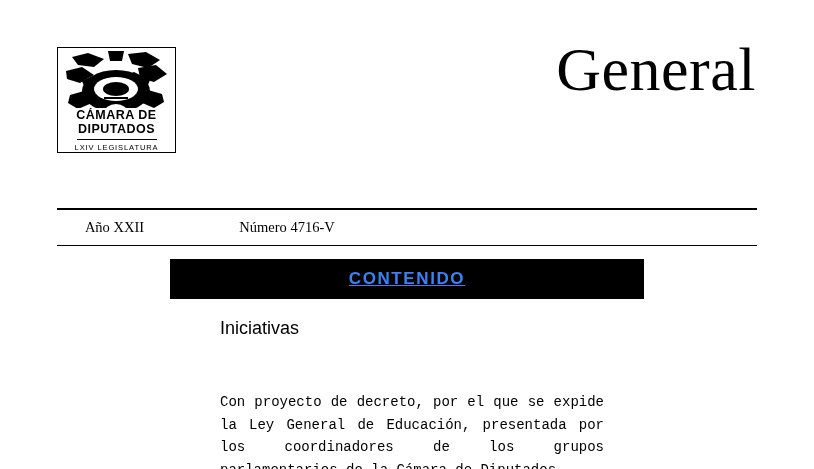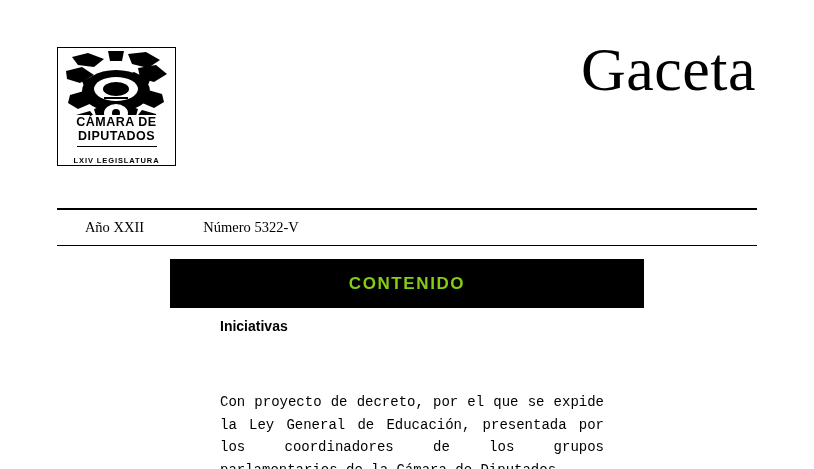--- a/index.html
+++ b/index.html
@@ -28,21 +28,21 @@
     top: 0;
     width: 814px;
     height: 205px;
   }
 
   .logo-block {
     position: absolute;
     left: 57px;
     top: 47px;
     width: 119px;
-    height: 119px;
+    height: 106px;
     border: 1px solid #000;
     box-sizing: border-box;
     display: flex;
     flex-direction: column;
     align-items: center;
     justify-content: flex-start;
     background: #fff;
   }
   .logo-emblem {
     width: 105px;
@@ -57,24 +57,24 @@
     font-family: "Liberation Sans", sans-serif;
     font-weight: bold;
     line-height: 1.08;
     letter-spacing: 0.5px;
     font-size: 12.5px;
     margin-top: 1px;
   }
   .logo-sub {
     text-align: center;
     font-family: "Liberation Sans", sans-serif;
-    font-weight: bold;
+    font-weight: normal;
     font-size: 7.5px;
     letter-spacing: 0.9px;
-    margin-top: 9px;
+    margin-top: 3px;
   }
   .logo-divider {
     width: 80px;
     height: 1px;
     background: #000;
     margin-top: 3px;
   }
 
   .title-wrap {
     position: absolute;
@@ -114,57 +114,59 @@
     background: #000;
   }
   .infobar {
     position: absolute;
     left: 57px;
     top: 210px;
     width: 700px;
     height: 35px;
     display: flex;
     align-items: center;
+    gap: 36px;
   }
   .infobar .cell {
     font-family: "Liberation Serif", serif;
     font-size: 14.5px;
     text-align: center;
     white-space: nowrap;
   }
   .cell-year   { width: 115px; }
   .cell-center { flex: 1; border-left: 1px solid #000; border-right: 1px solid #000; height: 35px; display: flex; align-items: center; justify-content: center; }
   .cell-num    { width: 158px; }
 
   
   .contenido {
     position: absolute;
     left: 170px;
     top: 259px;
     width: 474px;
-    height: 49px;
-    background: #000;
-    color: #84cc16;
+    height: 40px;
+    background: #000;
+    color: #3b82f6;
     display: flex;
     align-items: center;
     justify-content: center;
     font-family: "Liberation Sans", sans-serif;
     font-weight: bold;
     font-size: 17px;
     letter-spacing: 1.6px;
+    text-decoration: underline;
   }
 
   
   .section-heading {
     position: absolute;
     left: 220px;
     top: 318px;
     font-family: "Liberation Sans", sans-serif;
-    font-weight: bold;
-    font-size: 14px;
+    font-weight: normal;
+    font-size: 18px;
   }
   .entry {
     position: absolute;
     left: 220px;
     top: 356px;
     width: 384px;
     font-family: Liberation Mono, monospace;
     font-size: 14px;
     line-height: 1.62;
     text-align: justify;
@@ -214,28 +216,28 @@
       </div>
       <div class="logo-text">
         <div>CÁMARA DE</div>
         <div>DIPUTADOS</div>
       </div>
       <div class="logo-divider"></div>
       <div class="logo-sub">LXIV LEGISLATURA</div>
     </div>
 
     <div class="title-wrap">
-      <div class="title-line1">Gaceta</div>
+      <div class="title-line1">General</div>
     </div>
   </div>
 
   <div class="rule-top"></div>
   <div class="infobar">
     <div class="cell cell-year">Año XXII</div>
-    <div class="cell cell-num">Número 5322-V</div>
+    <div class="cell cell-num">Número 4716-V</div>
   </div>
   <div class="rule-bottom"></div>
 
   <div class="contenido">CONTENIDO</div>
 
   <div class="section-heading">Iniciativas</div>
   <div class="entry">Con proyecto de decreto, por el que se expide la Ley General  de Educación,  presentada por los coordinadores de los grupos parlamentarios de la Cámara de Diputados</div>
 
 </div>
 

